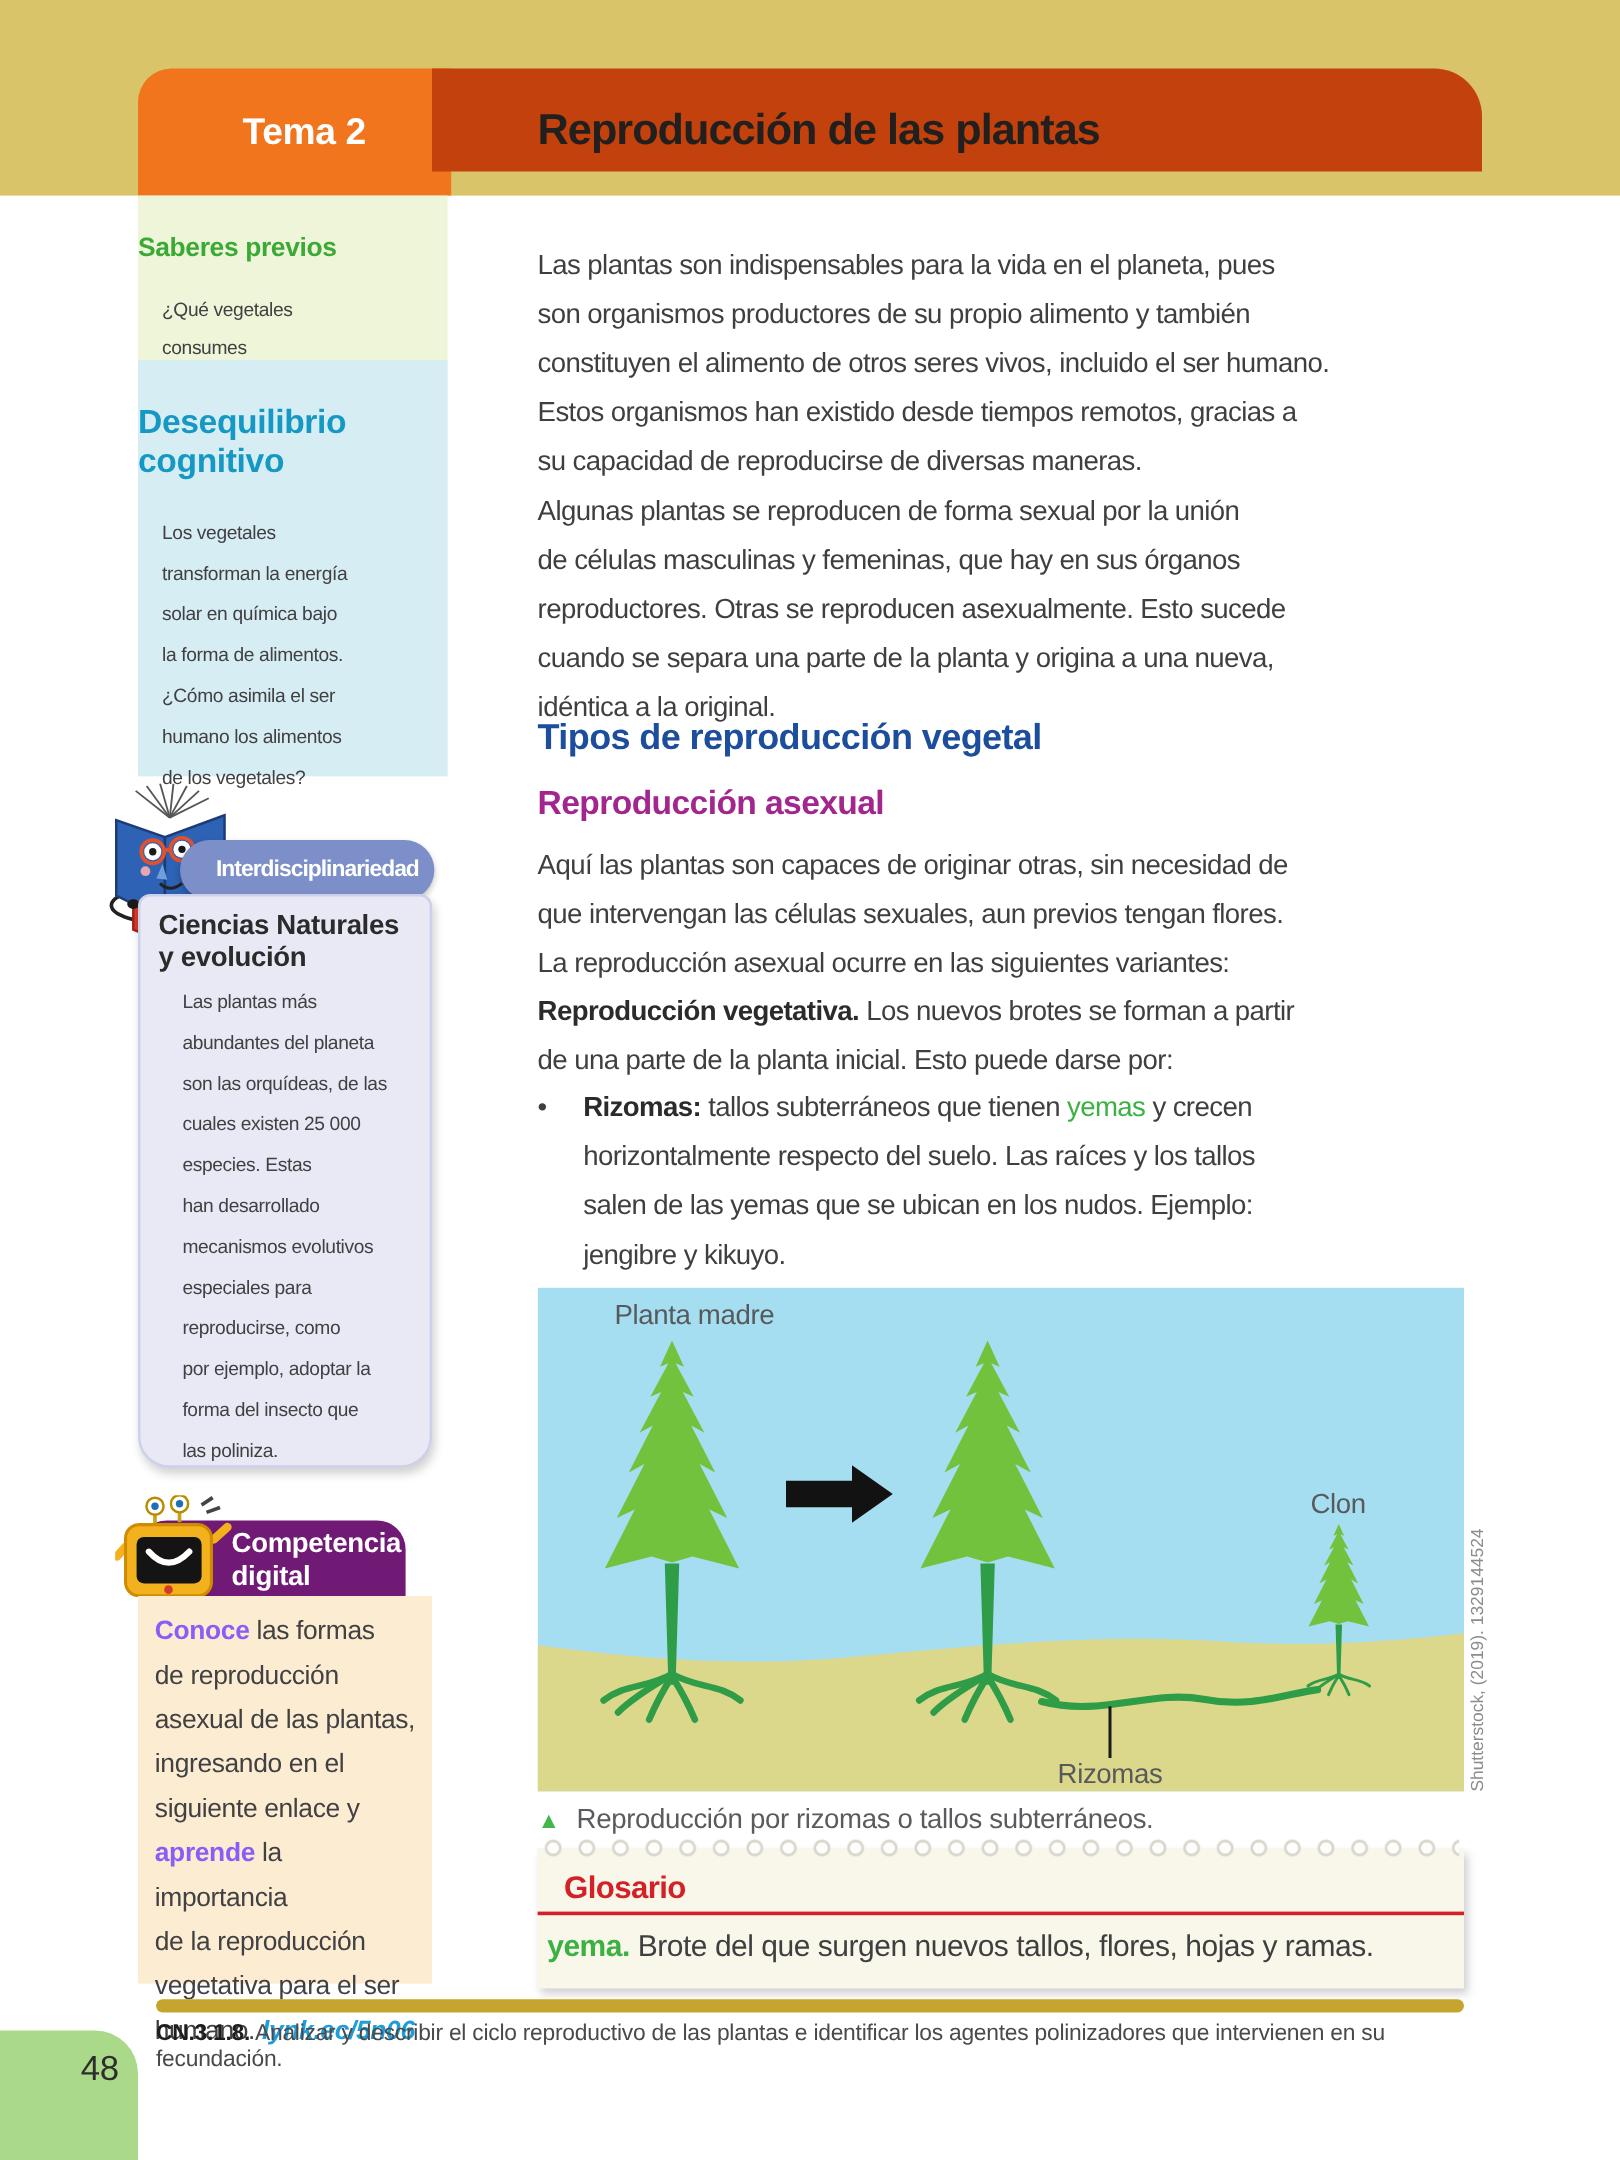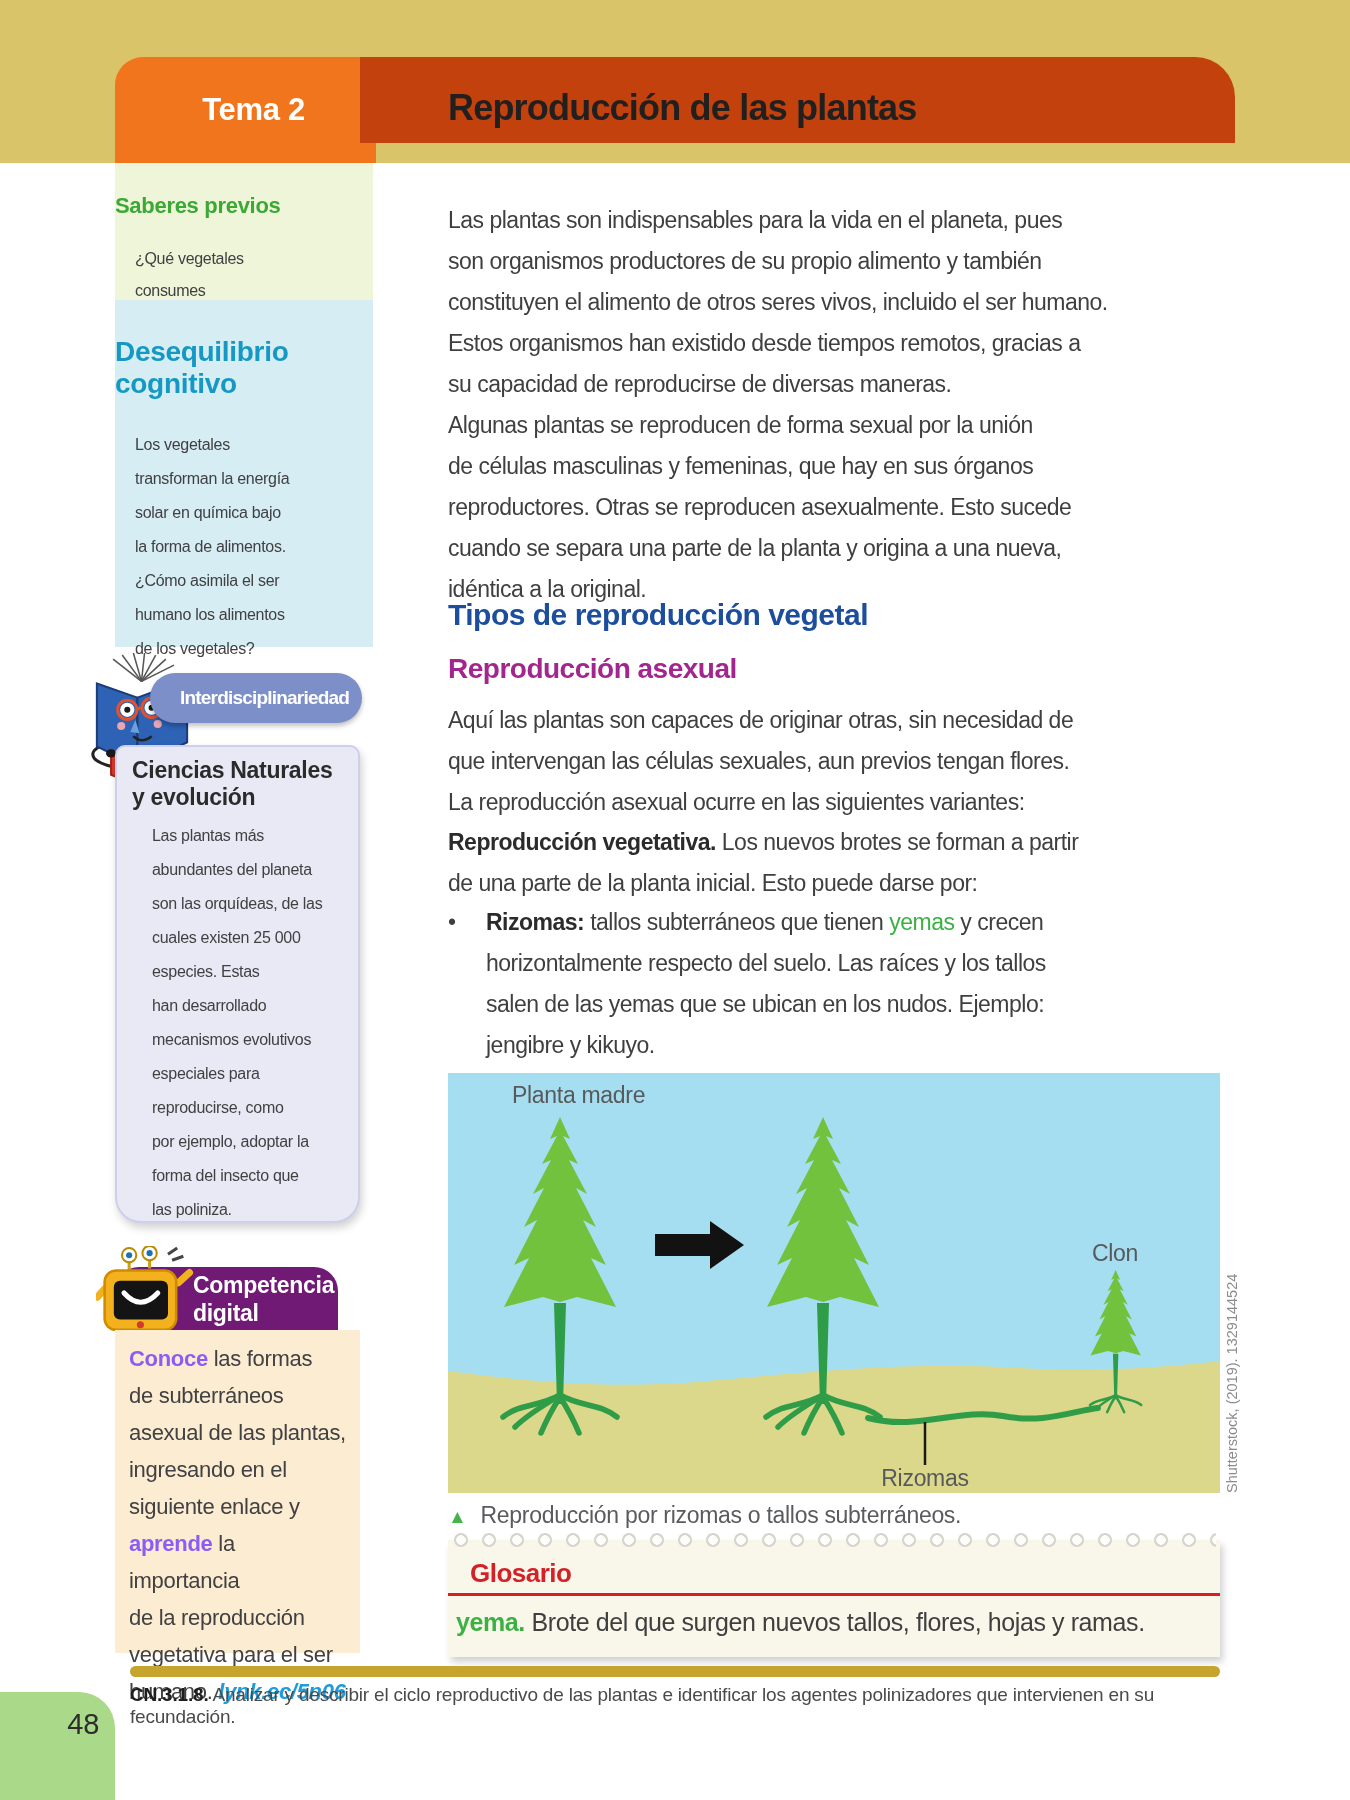--- a/index.html
+++ b/index.html
@@ -14,21 +14,21 @@
   .title-bar{left:360px;top:57px;width:875px;height:86px;background:#c2410c;border-radius:0 40px 0 0;}
   .title-bar h1{margin:0;padding:30px 0 0 88px;font-size:36px;color:#221f1f;letter-spacing:-0.8px;}
   
   .side-box{left:115px;width:258px;box-sizing:border-box;padding:10px 0;white-space:pre-line;}
   .saberes{top:163px;height:137px;background:#eef5d8;}
   .saberes h3{margin:2px 0 6px;font-size:22px;color:#3aa935;}
   .deseq{top:300px;height:347px;background:#d6edf3;}
   .deseq h3{margin:8px 0 10px;font-size:28px;color:#1599c4;}
   .side-text{font-size:16px;line-height:32px;color:#414042;margin-left:20px;}
   .deseq .side-text{line-height:34px;}
-  .inter-head{left:150px;top:673px;width:212px;height:50px;background:#7d8fc9;border-radius:25px;
+  .inter-head{left:150px;top:700px;width:212px;height:50px;background:#7d8fc9;border-radius:25px;
               box-shadow:0 3px 5px rgba(0,0,0,.25);}
   .inter-head span{display:block;padding-left:30px;line-height:50px;color:#fff;font-weight:bold;
                    font-size:19px;letter-spacing:-0.8px;white-space:nowrap;}
   .inter-body{left:115px;top:745px;width:245px;height:478px;background:#e9e9f6;
               border:2px solid #cdd0ea;border-radius:10px 10px 26px 26px;box-sizing:border-box;
               padding:8px 15px;box-shadow:2px 5px 8px rgba(0,0,0,.18);}
   .inter-body h4{margin:2px 0 8px;font-size:23px;line-height:27px;color:#2b2b2b;white-space:pre-line;}
   .inter-body .side-text{line-height:34px;white-space:pre-line;}
   .comp-head{left:115px;top:1267px;width:223px;height:63px;background:#701a75;border-radius:24px 24px 0 0;}
   .comp-head div{padding:4px 0 0 78px;color:#fff;font-weight:bold;font-size:23px;line-height:28px;}
@@ -163,21 +163,21 @@
     <circle cx="32" cy="9" r="3" fill="#1f6fb5"></circle>
       <circle cx="52" cy="7" r="3" fill="#1f6fb5"></circle>
     <path d="M8,42 L1,50" stroke="#f3b11d" stroke-width="7" stroke-linecap="round"></path>
     <path d="M80,36 L91,26" stroke="#f3b11d" stroke-width="7" stroke-linecap="round"></path>
     <rect x="8" y="24" width="70" height="58" rx="11" fill="#f3b11d" stroke="#d08c00" stroke-width="2.5"></rect>
     <rect x="17" y="34" width="53" height="38" rx="6" fill="#141414"></rect>
     <path d="M27,46 Q43,64 60,46" stroke="#fff" stroke-width="5" fill="none" stroke-linecap="round"></path>
     <circle cx="43" cy="77" r="3.5" fill="#d23b2c"></circle>
   </svg>
   <div class="abs comp-body"><span><b>Conoce</b><span> las formas
-de subterráneos
+de reproducción
 asexual de las plantas,
 ingresando en el
 siguiente enlace y
 </span><b>aprende</b><span> la importancia
 de la reproducción
 vegetativa para el ser
 humano. </span><a class="link">lynk.ec/5n06</a></span>
   </div>
 
   <p class="abs mcol mp" style="top:200px;">Las plantas son indispensables para la vida en el planeta, pues

